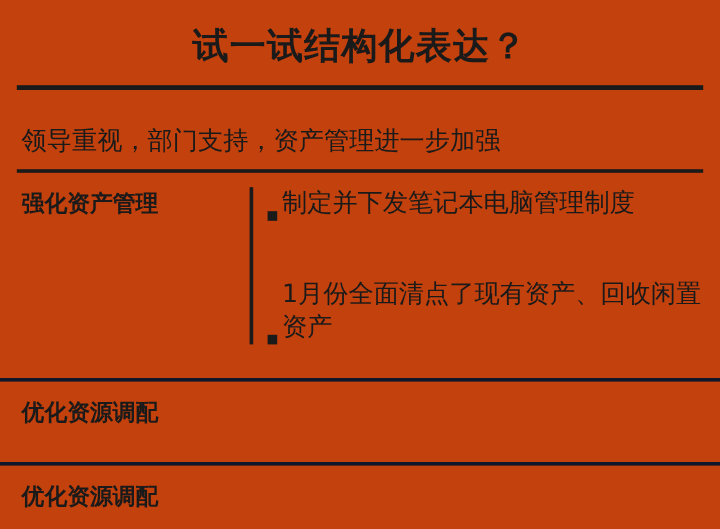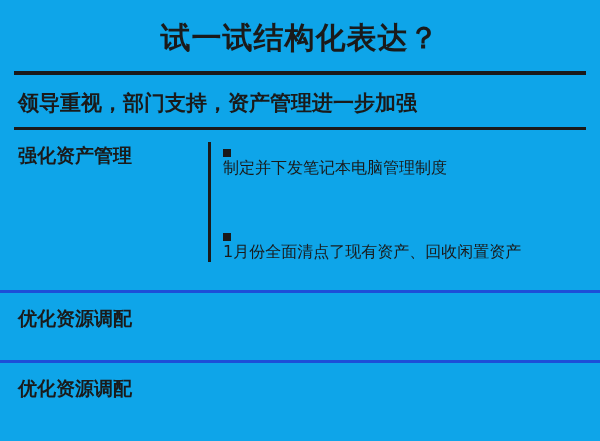--- a/index.html
+++ b/index.html
@@ -12,21 +12,21 @@
     background: #ffffff;
     font-family: "DejaVu Sans", sans-serif;
     overflow: hidden;
   }
   .page {
     position: relative;
     width: 600px;
     height: 441px;
     box-sizing: border-box;
     padding: 0;
-    background: #0ea5e9;
+    background: #c2410c;
   }
   .title {
     text-align: center;
     font-size: 30px;
     font-weight: bold;
     color: #1a1a1a;
     letter-spacing: 1px;
     padding-top: 18px;
     padding-bottom: 8px;
     font-family: "DejaVu Sans", sans-serif;
@@ -36,60 +36,59 @@
     background: #1a1a1a;
     margin: 4px 14px 0 14px;
   }
   .rule-thin {
     height: 3px;
     background: #1a1a1a;
     margin: 0 14px;
   }
   .headline {
     font-size: 21px;
-    font-weight: bold;
+    font-weight: normal;
     color: #1a1a1a;
-    padding: 14px 14px 10px 18px;
+    padding: 28px 14px 10px 18px;
     letter-spacing: 0px;
   }
   .rows {
     padding: 0;
   }
   .row {
     display: flex;
     align-items: flex-start;
     padding: 12px 10px 28px 18px;
     box-sizing: border-box;
   }
   .row + .row {
-    border-top: 3px solid #1d4ed8;
+    border-top: 3px solid #0f172a;
   }
   .row-label {
     width: 190px;
     flex: 0 0 190px;
     font-size: 19px;
     font-weight: bold;
     color: #1a1a1a;
     padding-top: 1px;
     box-sizing: border-box;
   }
   .row-items {
     flex: 1 1 auto;
     border-left: 3px solid #1a1a1a;
     padding-left: 12px;
     box-sizing: border-box;
   }
   .bullet-line {
     display: flex;
-    align-items: flex-start;
-    font-size: 16px;
+    align-items: flex-end;
+    font-size: 21px;
     line-height: 1.32;
     color: #1a1a1a;
     margin-bottom: 5px;
-    flex-direction: column;
   }
   .bullet-line:last-child {
     margin-bottom: 0;
     margin-top: 48px;
   }
   .sq {
     display: inline-block;
     width: 8px;
     height: 8px;
     background: #1a1a1a;

